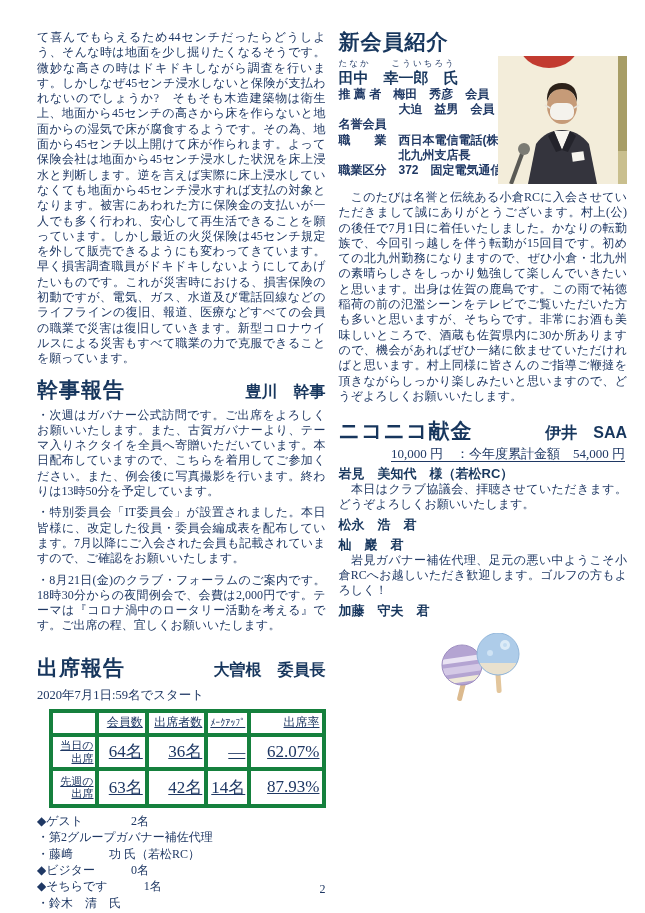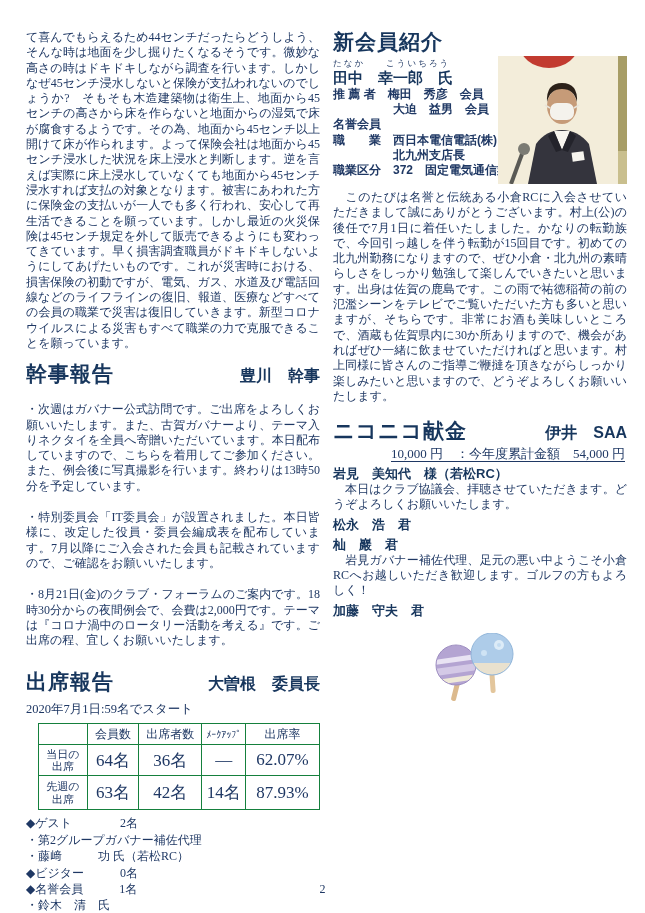--- a/index.html
+++ b/index.html
@@ -1,37 +1,37 @@
 <!DOCTYPE html>
 <html><head>
 <meta charset="utf-8">
 <style>
   html,body{margin:0;padding:0;}
   body{
     width:645px;height:913px;background:#ffffff;overflow:hidden;
     font-family:"Liberation Serif","DejaVu Serif",serif;
     color:#1f3864;
   }
-  .page{position:relative;width:645px;height:913px;box-sizing:border-box;padding:30px 18px 0 26px;}
+  .page{position:relative;width:645px;height:913px;box-sizing:border-box;padding:30px 18px 0 37px;}
   .columns{display:flex;gap:13px;}
   .col{width:296px;box-sizing:border-box;}
   .body-text{font-size:12px;line-height:15.3px;text-align:justify;margin:0;white-space:pre-wrap;}
   .section-header{display:flex;justify-content:space-between;align-items:flex-end;margin:0;}
   .section-title{
     font-family:"Liberation Sans","DejaVu Sans",sans-serif;
     font-size:21px;font-weight:bold;color:#17365d;letter-spacing:1px;line-height:24px;
   }
   .section-speaker{
     font-family:"Liberation Sans","DejaVu Sans",sans-serif;
     font-size:16px;font-weight:bold;color:#17365d;line-height:20px;white-space:pre;
   }
-  .sec-items p{margin:16px 0 1px 0;}
+  .sec-items p{margin:6px 0 1px 0;}
   .start-line{font-size:12.5px;line-height:16px;margin:7px 0 6px 0;}
   table.att{border-collapse:collapse;margin-left:12px;table-layout:fixed;}
-  table.att td,table.att th{border:1px solid #15803d;padding:0 2px;text-align:center;vertical-align:middle;}
+  table.att td,table.att th{border:4px solid #15803d;padding:0 2px;text-align:right;vertical-align:middle;text-decoration:underline;}
   table.att th{font-weight:normal;font-size:12px;height:20px;}
   table.att th.mk{font-size:10px;}
   table.att td.rowlab{font-size:11px;line-height:12.5px;white-space:pre-line;}
   table.att td.val{font-size:17px;}
   .c0{width:46px}.c1{width:48px}.c2{width:61px}.c3{width:40px}.c4{width:70px}
   .r1 td{height:30px;} .r2 td{height:33px;}
   .notes{margin-top:5px;}
   .notes div{font-size:12px;line-height:16.4px;white-space:pre-wrap;}
   .furigana{font-size:8.5px;line-height:9px;letter-spacing:2px;margin-top:5px;
     font-family:"Liberation Sans","DejaVu Sans",sans-serif;color:#1f3864;}
@@ -102,21 +102,21 @@
           <td class="val">87.93%</td>
         </tr>
       </tbody>
         </table>
 
       <div class="notes">
         <div>◆ゲスト　　　　2名</div>
         <div>・第2グループガバナー補佐代理</div>
         <div>・藤﨑　　　功 氏（若松RC）</div>
         <div>◆ビジター　　　0名</div>
-        <div>◆名誉会員　　　1名</div>
+        <div>◆そちらです　　　1名</div>
         <div>・鈴木　清　氏</div>
       </div>
     </div>
 
     <div class="col">
       <div class="section-header">
         <span class="section-title">新会員紹介</span>
       </div>
 
       <div class="photo">

